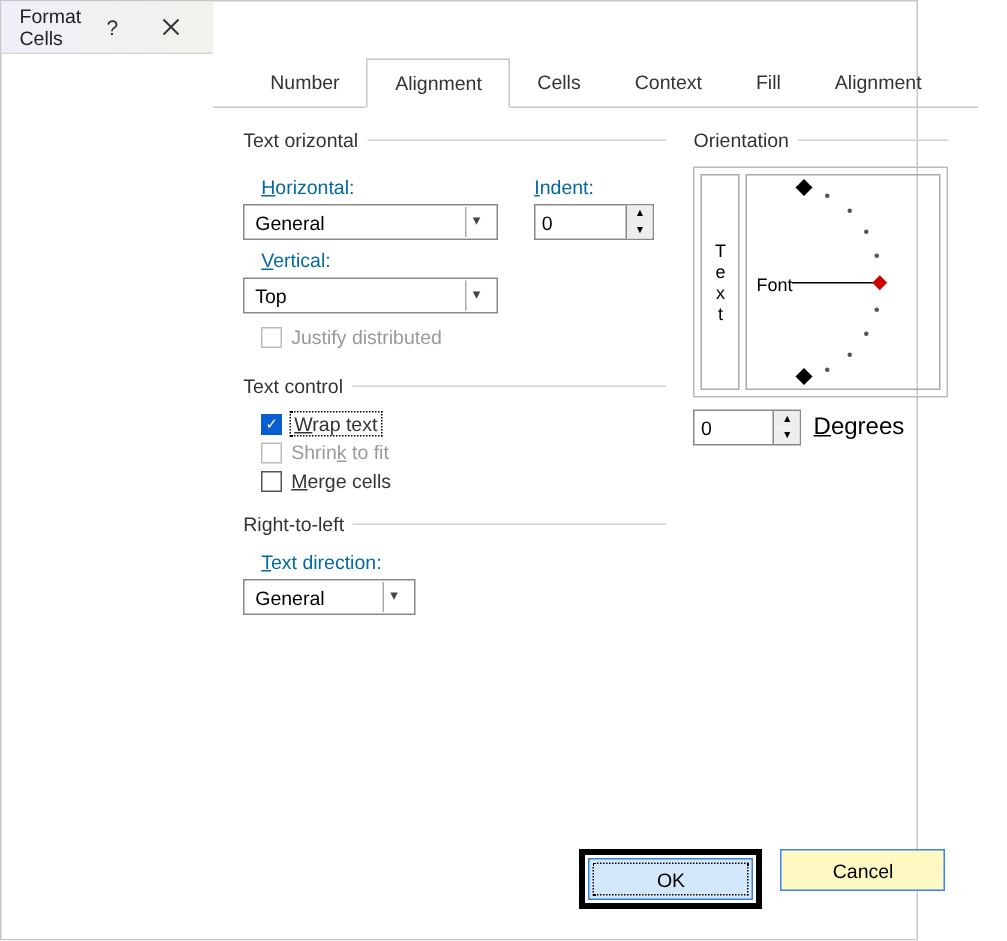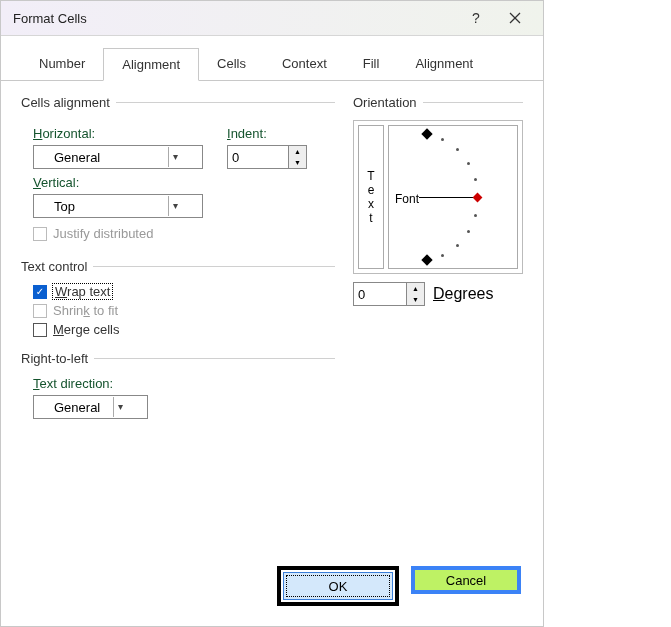--- a/index.html
+++ b/index.html
@@ -1,34 +1,34 @@
 <!DOCTYPE html>
 <html><head>
 <meta charset="utf-8">
 <style>
   * { box-sizing: border-box; font-family: "Segoe UI", Arial, sans-serif; }
   body { margin: 0; width: 671px; height: 627px; background: #fff; overflow: hidden; }
-  .dialog { width: 544px; height: 627px; border: 1px solid #c8c8c8; display: flex; flex-direction: column; }
+  .dialog { width: 612px; height: 627px; border: 1px solid #c8c8c8; display: flex; flex-direction: row; }
   .titlebar { height: 35px; background: linear-gradient(to right, #f2eef8 0%, #f0f3ec 100%); display: flex; align-items: center; padding: 0 8px 0 12px; border-bottom: 1px solid #d6d6d6; }
   .titlebar .title { font-size: 13px; color: #222; flex: 1; }
   .titlebar .btn { width: 40px; height: 30px; display: flex; align-items: center; justify-content: center; color: #222; }
   .content { flex: 1; display: flex; flex-direction: column; }
-  .tabs { display: flex; padding: 12px 20px 0 20px; border-bottom: 1px solid #c8c8c8; font-size: 13px; color: #333; }
+  .tabs { display: flex; padding: 12px 20px 0 20px; border-bottom: 1px solid #c8c8c8; font-size: 13px; color: #333; margin-top: 26px; }
   .tab { padding: 8px 18px; cursor: pointer; }
   .tab.active { border: 1px solid #c8c8c8; border-bottom: 1px solid #fff; margin-bottom: -1px; background: #fff; }
   .panel { flex: 1; padding: 14px 20px 8px 20px; display: flex; gap: 18px; }
   .left-col { flex: 1; }
   .right-col { width: 170px; }
   .group { position: relative; border: none; margin-bottom: 14px; }
   .group-line { position: relative; display: flex; align-items: center; margin-bottom: 10px; }
   .group-line .lbl { font-size: 13px; color: #333; white-space: nowrap; padding-right: 6px; }
   .group-line .hr { flex: 1; height: 1px; background: #d0d0d0; }
-  .fld-label { font-size: 13px; color: #14532d; display: block; margin: 6px 0 4px 12px; }
+  .fld-label { font-size: 13px; color: #0369a1; display: block; margin: 6px 0 4px 12px; }
   .fld-label u { text-decoration: underline; }
-  .select { width: 170px; height: 24px; border: 1px solid #888; background: #fff; font-size: 13px; padding: 2px 20px; margin-left: 12px; display: flex; align-items: center; justify-content: space-between; }
+  .select { width: 170px; height: 24px; border: 1px solid #888; background: #fff; font-size: 13px; padding: 2px 7px; display: flex; align-items: center; justify-content: space-between; }
   .select.small { width: 115px; }
   .select .arrow { font-size: 10px; color: #444; padding: 0 4px; border-left: 1px solid #aaa; line-height: 20px; }
   .row { display: flex; gap: 20px; }
   .spinner { width: 80px; height: 24px; border: 1px solid #888; display: flex; align-items: center; margin-left: 0; }
   .spinner .val { flex: 1; padding: 0 4px; font-size: 13px; }
   .spinner .spin-btns { width: 18px; display: flex; flex-direction: column; border-left: 1px solid #888; }
   .spinner .spin-btns div { height: 11px; display: flex; align-items: center; justify-content: center; font-size: 7px; background: #eee; }
   .checkbox-row { display: flex; align-items: center; gap: 6px; margin: 4px 0 4px 12px; font-size: 13px; color: #333; }
   .chk { width: 14px; height: 14px; border: 1px solid #555; background: #fff; display: flex; align-items: center; justify-content: center; font-size: 10px; color: #fff; }
   .chk.checked { background: #0a5fd0; border-color: #0a5fd0; }
@@ -38,21 +38,21 @@
   .orientation-box { border: 1px solid #bbb; height: 154px; padding: 4px; display: flex; gap: 4px; margin-bottom: 8px; }
   .orient-v { width: 26px; border: 1px solid #aaa; display: flex; flex-direction: column; align-items: center; justify-content: center; font-size: 12px; line-height: 14px; }
   .orient-arc { flex: 1; border: 1px solid #aaa; position: relative; }
   .orient-arc .center-txt { position: absolute; left: 6px; top: 66px; font-size: 12px; }
   .orient-arc .line { position: absolute; left: 30px; top: 71px; width: 54px; height: 1px; background: #000; }
   .diamond { position: absolute; width: 8px; height: 8px; background: #000; transform: rotate(45deg); }
   .diamond.red { background: #c00; width: 7px; height: 7px; }
   .dot { position: absolute; width: 3px; height: 3px; background: #555; border-radius: 50%; }
   .deg-row { display: flex; align-items: center; gap: 8px; }
   .footer { display: flex; justify-content: flex-end; gap: 12px; padding: 0 22px 20px 0; }
-  .btn-footer { width: 110px; height: 28px; border: 4px solid #3b82f6; background: #bef264; font-size: 13px; display: flex; align-items: center; justify-content: center; }
+  .btn-footer { width: 110px; height: 28px; border: 1px solid #3b82f6; background: #fef9c3; font-size: 13px; display: flex; align-items: center; justify-content: center; }
   .btn-ok { background: #d4e8fb; border: 1px solid #3a7ed8; outline: 1px dotted #000; outline-offset: -4px; }
   .ok-highlight { border: 4px solid #000000; padding: 2px; display: inline-block; }
   .indent-block { margin-left: 4px; }
 </style>
 </head>
 <body>
 
 <div class="dialog">
   <div class="titlebar">
     <span class="title">Format Cells</span>
@@ -77,21 +77,21 @@
       <div class="tab">Context</div>
       <div class="tab">Fill</div>
       <div class="tab">Alignment</div>
     </div>
 
     <div class="panel">
       <div class="left-col">
 
         <div class="group">
           <div class="group-line">
-            <span class="lbl">Cells alignment</span>
+            <span class="lbl">Text orizontal</span>
             <div class="hr"></div>
           </div>
           <div class="row">
             <div>
               <span class="fld-label"><u>H</u>orizontal:</span>
               <div class="select">
                 <span>General</span>
                 <span class="arrow">▾</span>
               </div>
               <span class="fld-label"><u>V</u>ertical:</span>

